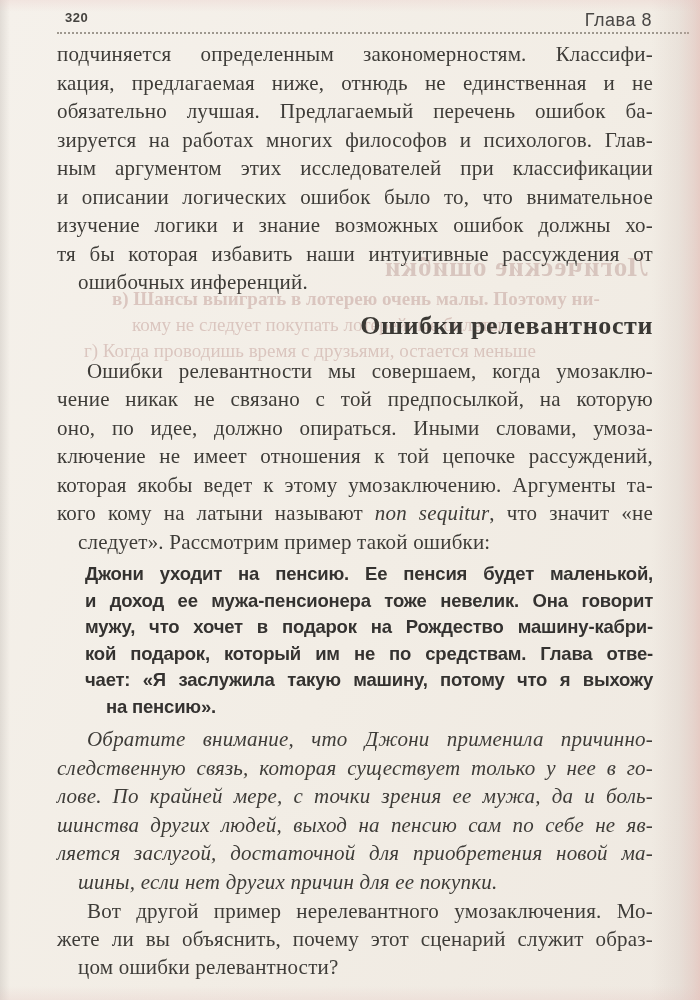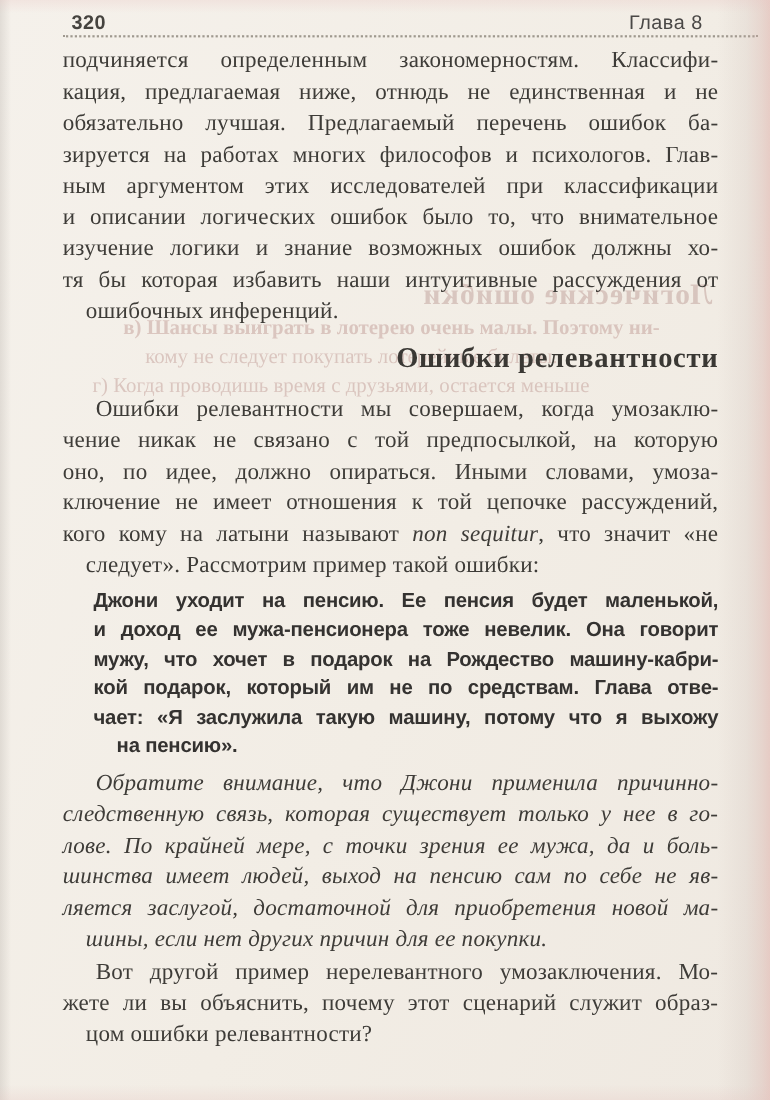--- a/index.html
+++ b/index.html
@@ -20,22 +20,22 @@
   .edge-top{top:0;left:0;width:700px;height:12px;
     background:linear-gradient(to bottom,rgba(233,199,196,0.30),rgba(233,199,196,0));}
   .edge-bottom{bottom:0;left:0;width:700px;height:14px;
     background:linear-gradient(to top,rgba(228,198,194,0.28),rgba(228,198,194,0));}
 
   .header{
     position:absolute;top:8px;left:57px;width:598px;height:26px;
     font-family:"Liberation Sans", sans-serif;
     color:#45433f;
   }
-  .page-num{position:absolute;left:8px;top:2px;font-size:18px;font-weight:bold;letter-spacing:0.5px;}
-  .chapter{position:absolute;right:16px;top:2px;font-size:18px;letter-spacing:0.5px;color:#4a4846;}
+  .page-num{position:absolute;left:8px;top:2px;font-size:13px;font-weight:bold;letter-spacing:0.5px;}
+  .chapter{position:absolute;right:3px;top:2px;font-size:18px;letter-spacing:0.5px;color:#4a4846;}
   .dotted-rule{
     position:absolute;top:32px;left:57px;width:632px;height:0;
     border-bottom:2px dotted rgba(130,123,112,0.75);
   }
 
   .content{position:absolute;left:57px;top:40px;width:596px;}
   .line{
     text-align:justify;text-align-last:justify;
     white-space:normal;
   }
@@ -110,38 +110,39 @@
         <div class="line last">ошибочных инференций.</div>
       </div>
 
     <div class="section-heading">Ошибки релевантности</div>
 
     <div class="body-par p2">
         <div class="line indent">Ошибки релевантности мы совершаем, когда умозаклю-</div>
         <div class="line">чение никак не связано с той предпосылкой, на которую</div>
         <div class="line">оно, по идее, должно опираться. Иными словами, умоза-</div>
         <div class="line">ключение не имеет отношения к той цепочке рассуждений,</div>
+        <div class="line">которая якобы ведет к этому умозаключению. Аргументы та-</div>
         <div class="line"><span>кого кому на латыни называют </span><em>non sequitur</em><span>, что значит «не</span></div>
         <div class="line last">следует». Рассмотрим пример такой ошибки:</div>
       </div>
 
     <div class="example">
         <div class="line">Джони уходит на пенсию. Ее пенсия будет маленькой,</div>
         <div class="line">и доход ее мужа-пенсионера тоже невелик. Она говорит</div>
         <div class="line">мужу, что хочет в подарок на Рождество машину-кабри-</div>
         <div class="line">кой подарок, который им не по средствам. Глава отве-</div>
         <div class="line">чает: «Я заслужила такую машину, потому что я выхожу</div>
         <div class="line last">на пенсию».</div>
       </div>
 
     <div class="body-par p3">
         <div class="line indent">Обратите внимание, что Джони применила причинно-</div>
         <div class="line">следственную связь, которая существует только у нее в го-</div>
         <div class="line">лове. По крайней мере, с точки зрения ее мужа, да и боль-</div>
-        <div class="line">шинства имеет людей, выход на пенсию сам по себе не яв-</div>
+        <div class="line">шинства других людей, выход на пенсию сам по себе не яв-</div>
         <div class="line">ляется заслугой, достаточной для приобретения новой ма-</div>
         <div class="line last">шины, если нет других причин для ее покупки.</div>
       </div>
 
     <div class="body-par p4">
         <div class="line indent">Вот другой пример нерелевантного умозаключения. Мо-</div>
         <div class="line">жете ли вы объяснить, почему этот сценарий служит образ-</div>
         <div class="line last">цом ошибки релевантности?</div>
       </div>
   </div>

